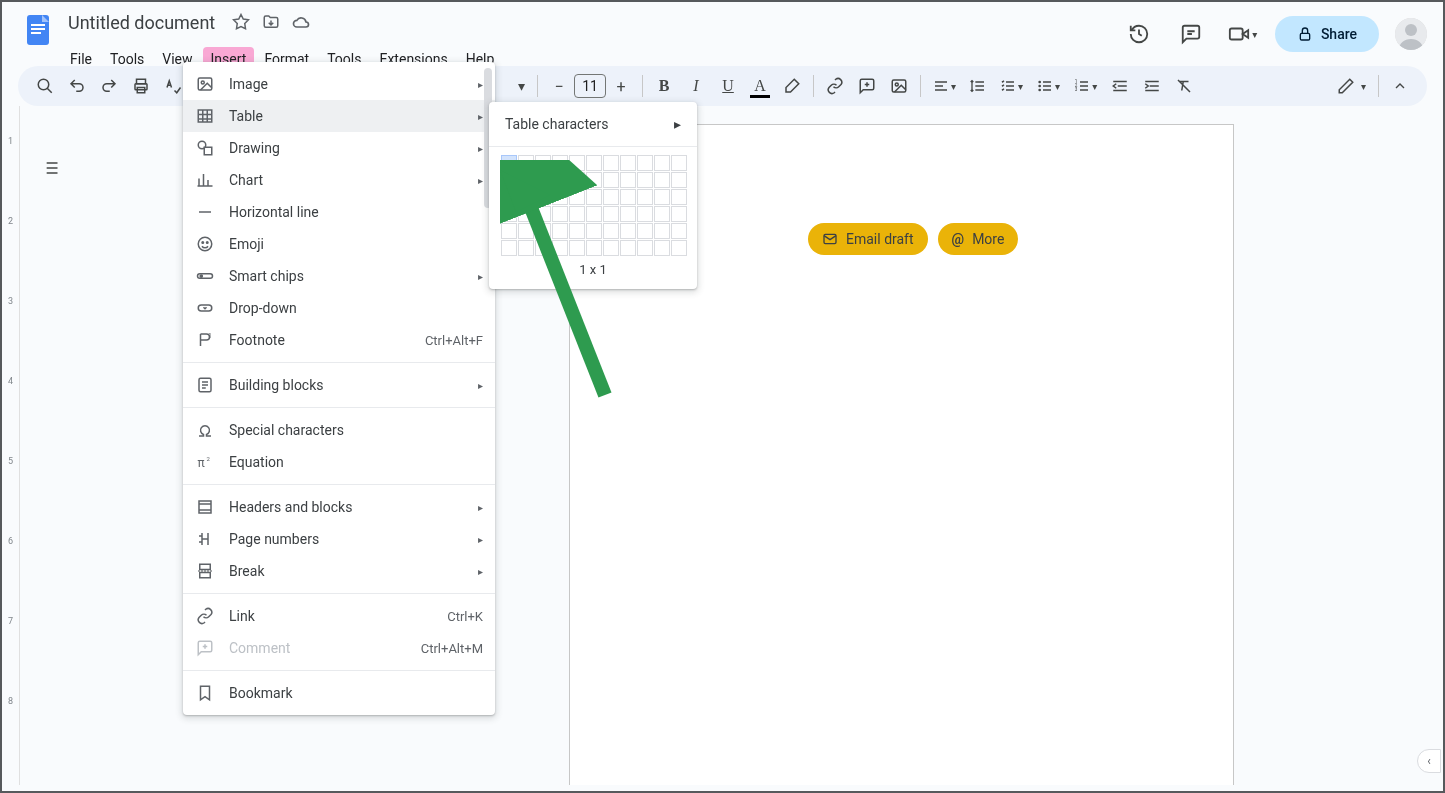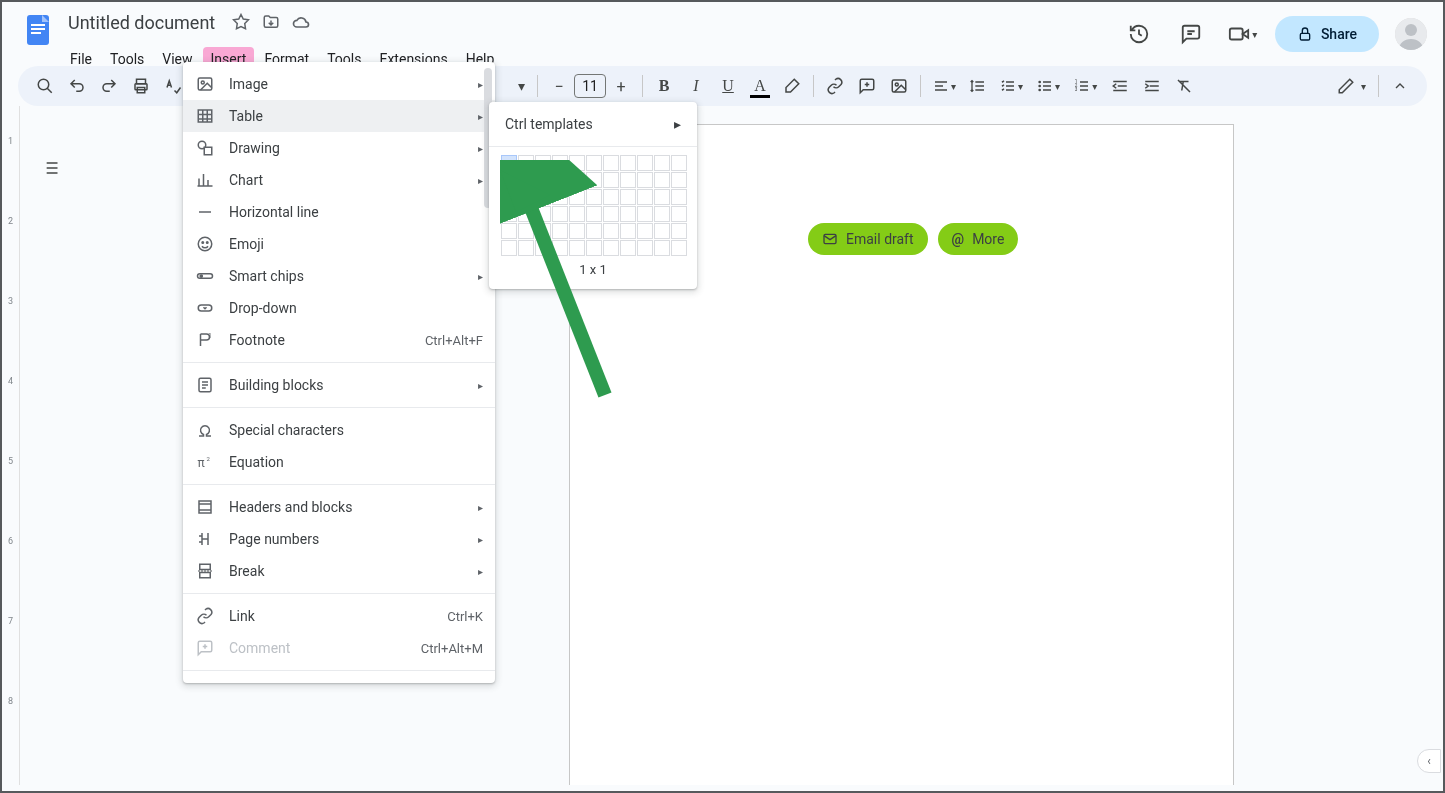--- a/index.html
+++ b/index.html
@@ -31,21 +31,21 @@
 .toolbar-right{margin-left:auto;display:flex;align-items:center;gap:2px}
 .workspace{display:flex;height:calc(100% - 110px);position:relative}
 .outline-btn{position:absolute;left:30px;top:44px;width:36px;height:36px;display:flex;align-items:center;justify-content:center;color:#444746;border-radius:4px;cursor:pointer}
 .ruler-v{width:18px;background:#f9fbfd;border-right:1px solid #e0e0e0;position:relative;font-size:9px;color:#80868b}
 .ruler-v .tick{position:absolute;left:0;right:0;text-align:center}
 .ruler-h-wrap{position:absolute;top:113px;left:374px;right:16px;height:18px;font-size:9px;color:#80868b;display:flex;align-items:center;pointer-events:none}
 .ruler-h .tick{position:absolute;top:2px}
 .doc-area{flex:1;background:#f9fbfd;display:flex;justify-content:center;padding-top:18px;overflow:hidden}
 .page{width:665px;min-height:860px;background:#fff;border:1px solid #c7c7c7;margin-left:340px;position:relative}
 .chips{position:absolute;top:98px;left:200px;display:flex;gap:10px}
-.chip{background:#84cc16;border-radius:16px;padding:8px 14px;font-size:14px;color:#3c4043;display:flex;align-items:center;gap:8px;cursor:pointer}
+.chip{background:#eab308;border-radius:16px;padding:8px 14px;font-size:14px;color:#3c4043;display:flex;align-items:center;gap:8px;cursor:pointer}
 .chip:first-child{background:transparent}
 
 .menu{position:absolute;background:#fff;border-radius:4px;box-shadow:0 2px 6px 2px rgba(60,64,67,.15),0 1px 2px rgba(60,64,67,.3);padding:6px 0;z-index:100}
 .insert-menu{top:60px;left:181px;width:312px;max-height:710px}
 .menu-scrollbar{position:absolute;right:3px;top:6px;width:8px;height:140px;background:#dadce0;border-radius:4px}
 .m-item{display:flex;align-items:center;padding:6px 12px;font-size:14px;color:#3c4043;cursor:pointer;gap:14px;min-height:32px}
 .m-item.highlighted{background:#eef0f2}
 .m-item .m-icon{width:20px;height:20px;display:flex;align-items:center;justify-content:center;color:#5f6368}
 .m-item .m-label{flex:1}
 .m-item .m-shortcut{color:#5f6368;font-size:13px}
@@ -492,25 +492,33 @@
       <span class="m-icon">
         <svg width="18" height="18" viewBox="0 0 24 24" fill="none" stroke="currentColor" stroke-width="2">
           <path d="M21 15a2 2 0 01-2 2H7l-4 4V5a2 2 0 012-2h14a2 2 0 012 2z"></path>
           <path d="M12 7v6M9 10h6"></path>
         </svg>
       </span>
       <span class="m-label">Comment</span>
       <span class="m-shortcut">Ctrl+Alt+M</span>
     </div>
     <div class="m-divider"></div>
+    <div class="m-item">
+      <span class="m-icon">
+        <svg width="18" height="18" viewBox="0 0 24 24" fill="none" stroke="currentColor" stroke-width="2">
+          <path d="M6 3h12v18l-6-4-6 4z"></path>
+        </svg>
+      </span>
+      <span class="m-label">Bookmark</span>
+    </div>
   </div>
 
 <div class="menu table-submenu">
   <div class="sub-item">
-    <span>Ctrl templates</span>
+    <span>Table characters</span>
     <span class="m-arrow">▸</span>
   </div>
   <div class="m-divider"></div>
   <div class="table-grid" id="table-grid">
       <div class="cell sel"></div>
       <div class="cell"></div>
       <div class="cell"></div>
       <div class="cell"></div>
       <div class="cell"></div>
       <div class="cell"></div>

